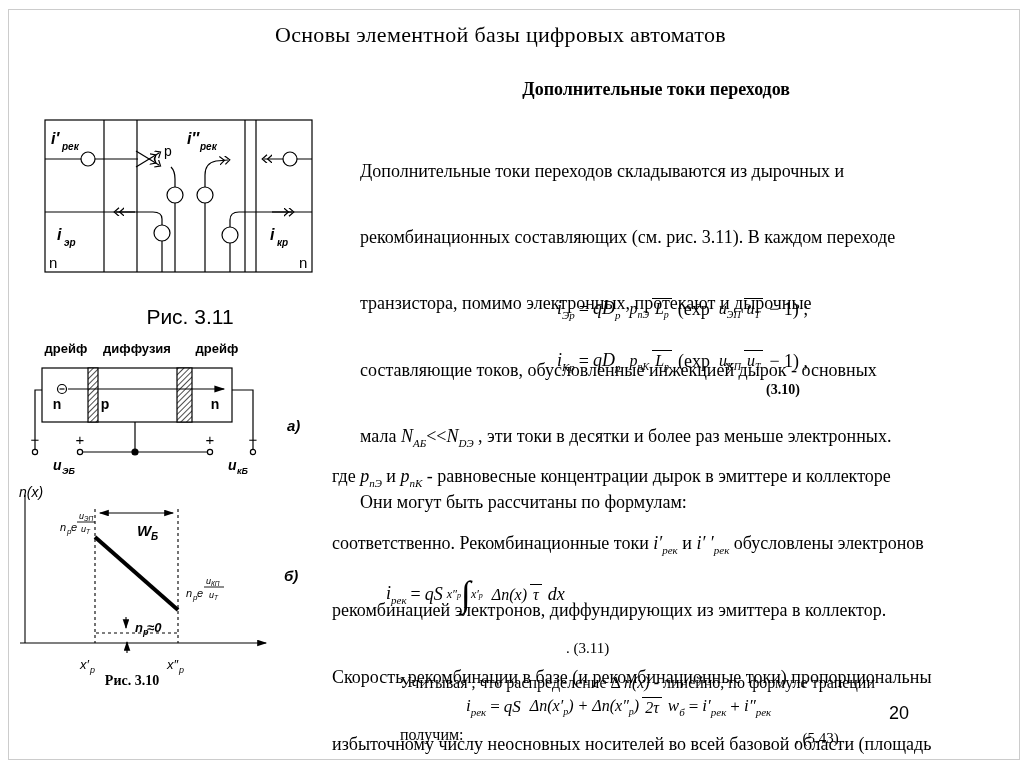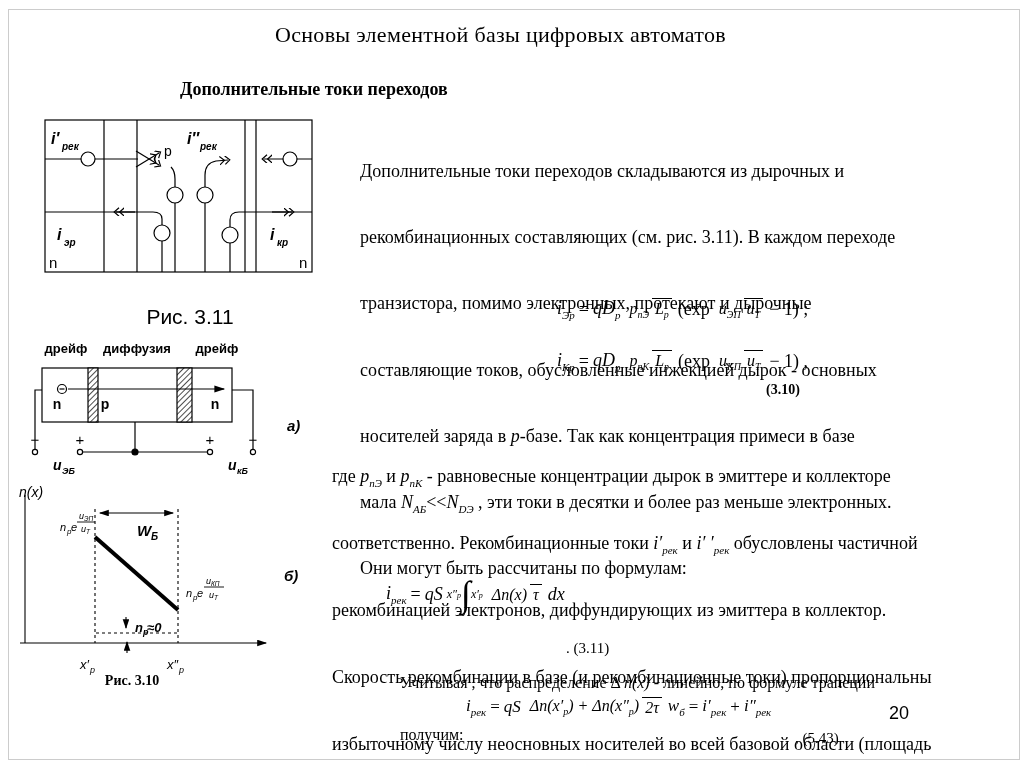--- a/index.html
+++ b/index.html
@@ -1,21 +1,21 @@
 <!DOCTYPE html>
 <html><head>
 <meta charset="utf-8">
 <style>
   html,body{margin:0;padding:0;}
   body{width:1024px;height:767px;background:#fff;color:#000;
        font-family:"Liberation Serif",serif;position:relative;overflow:hidden;}
   .abs{position:absolute;}
   .frame{position:absolute;left:8px;top:9px;right:4px;bottom:7px;border:1px solid #ccc;pointer-events:none;}
   .title{left:0;top:22px;width:1001px;text-align:center;font-size:22px;letter-spacing:.3px;}
-  .subtitle{left:180px;top:79px;width:610px;text-align:left;font-size:18px;font-weight:bold;}
+  .subtitle{left:180px;top:79px;width:610px;text-align:right;font-size:18px;font-weight:bold;}
   .para{font-size:18px;white-space:pre;}
   .para .line{height:24.2px;}
   .para2 .line{height:25px;}
   .it{font-style:italic;}
   .sb{font-size:11px;vertical-align:-5px;font-style:italic;}
   .sb2{font-size:10px;vertical-align:-4px;font-style:italic;}
   .formula{position:absolute;display:flex;align-items:center;gap:4px;
            font-style:italic;font-size:18px;white-space:pre;}
   .formula .rm{font-style:normal;}
   .frac{display:inline-flex;flex-direction:row;align-items:center;
@@ -188,21 +188,20 @@
     <text x="266" y="98" font-size="15" font-weight="bold">б)</text>
   </g>
   <text x="114" y="202" text-anchor="middle" font-size="14" font-weight="bold" class="svgser">Рис. 3.10</text>
 </svg>
 
 <div class="abs para" style="left:360px;top:119px">
   <div class="line">Дополнительные токи переходов складываются из дырочных и</div>
   <div class="line">рекомбинационных составляющих (см. рис. 3.11). В каждом переходе</div>
   <div class="line">транзистора, помимо электронных, протекают и дырочные</div>
   <div class="line">составляющие токов, обусловленные инжекцией дырок - основных</div>
-  <div class="line"><span>носителей заряда в </span><span class="it">p</span><span>-базе. Так как концентрация примеси в базе</span></div>
   <div class="line"><span>мала </span><span class="it">N</span><span class="sb">АБ</span><span>&lt;&lt;</span><span class="it">N</span><span class="sb">DЭ</span><span> , эти токи в десятки и более раз меньше электронных.</span></div>
   <div class="line">Они могут быть рассчитаны по формулам:</div>
 </div>
 
 <div class="formula" style="left:557px;top:298px">
   <span><span>i</span><span class="sb">Эр</span></span>
   <span class="rm">=</span>
   <span><span>qD</span><span class="sb">p</span></span>
   <span class="frac"><span class="num"><span>p</span><span class="sb2">nЭ</span></span><span class="den"><span>L</span><span class="sb2">p</span></span></span>
   <span class="rm">(exp</span>
@@ -215,21 +214,21 @@
   <span><span>qD</span><span class="sb">p</span></span>
   <span class="frac"><span class="num"><span>p</span><span class="sb2">nК</span></span><span class="den"><span>L</span><span class="sb2">p</span></span></span>
   <span class="rm">(exp</span>
   <span class="frac"><span class="num"><span>u</span><span class="sb2">КП</span></span><span class="den"><span>u</span><span class="sb2">T</span></span></span>
   <span class="rm">− 1) ,</span>
 </div>
 <div class="ftag bold" style="left:766px;top:382px">(3.10)</div>
 
 <div class="abs para para2" style="left:332px;top:424px">
   <div class="line"><span>где </span><span class="it">p</span><span class="sb">nЭ</span><span> и </span><span class="it">p</span><span class="sb">nК</span><span> - равновесные концентрации дырок в эмиттере и коллекторе</span></div>
-  <div class="line"><span>соответственно. Рекомбинационные токи </span><span class="it">i′</span><span class="sb">рек</span><span> и </span><span class="it">i′ ′</span><span class="sb">рек</span><span> обусловлены частичной</span></div>
+  <div class="line"><span>соответственно. Рекомбинационные токи </span><span class="it">i′</span><span class="sb">рек</span><span> и </span><span class="it">i′ ′</span><span class="sb">рек</span><span> обусловлены электронов</span></div>
   <div class="line">рекомбинацией электронов, диффундирующих из эмиттера в коллектор.</div>
   <div class="line">Скорость рекомбинации в базе (и рекомбинационные токи) пропорциональны</div>
   <div class="line">избыточному числу неосновных носителей во всей базовой области (площадь</div>
   
 </div>
 
 <div class="formula" style="left:386px;top:578px">
   <span><span>i</span><span class="sb">рек</span></span>
   <span class="rm">=</span>
   <span>qS</span>

